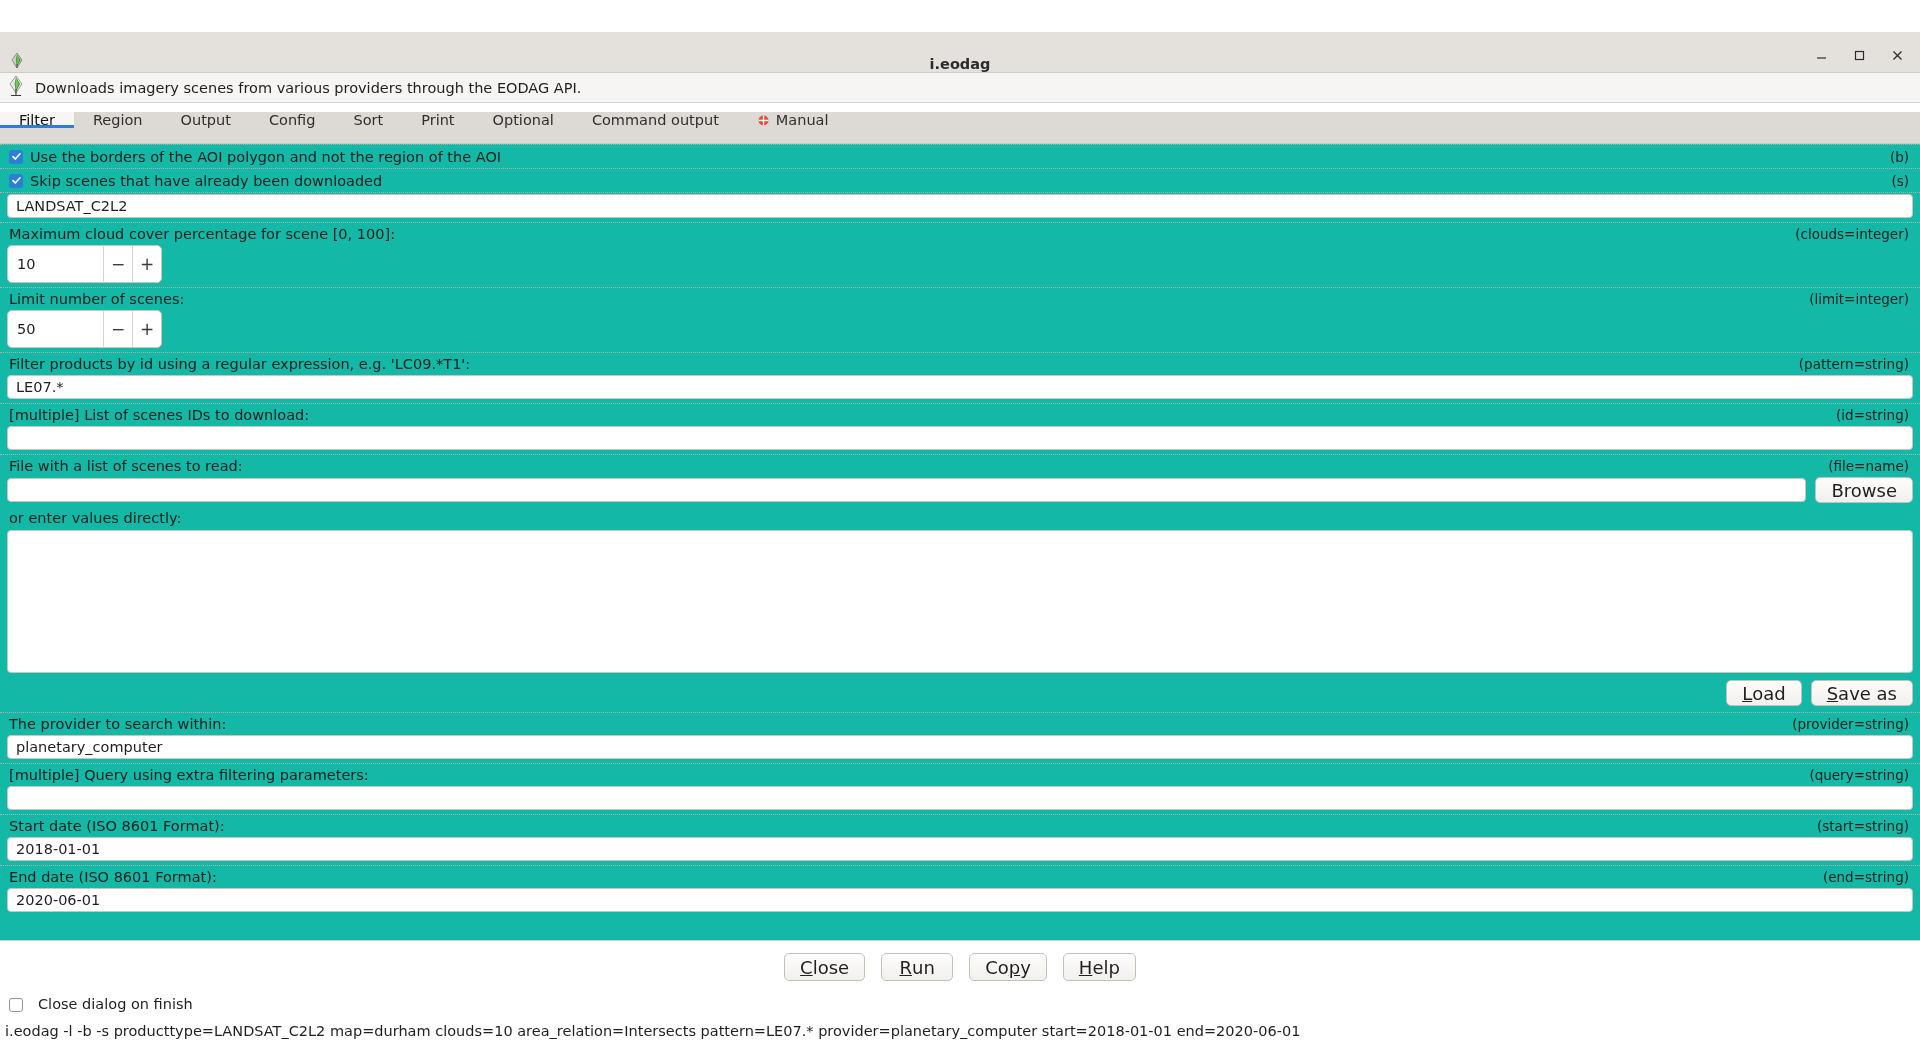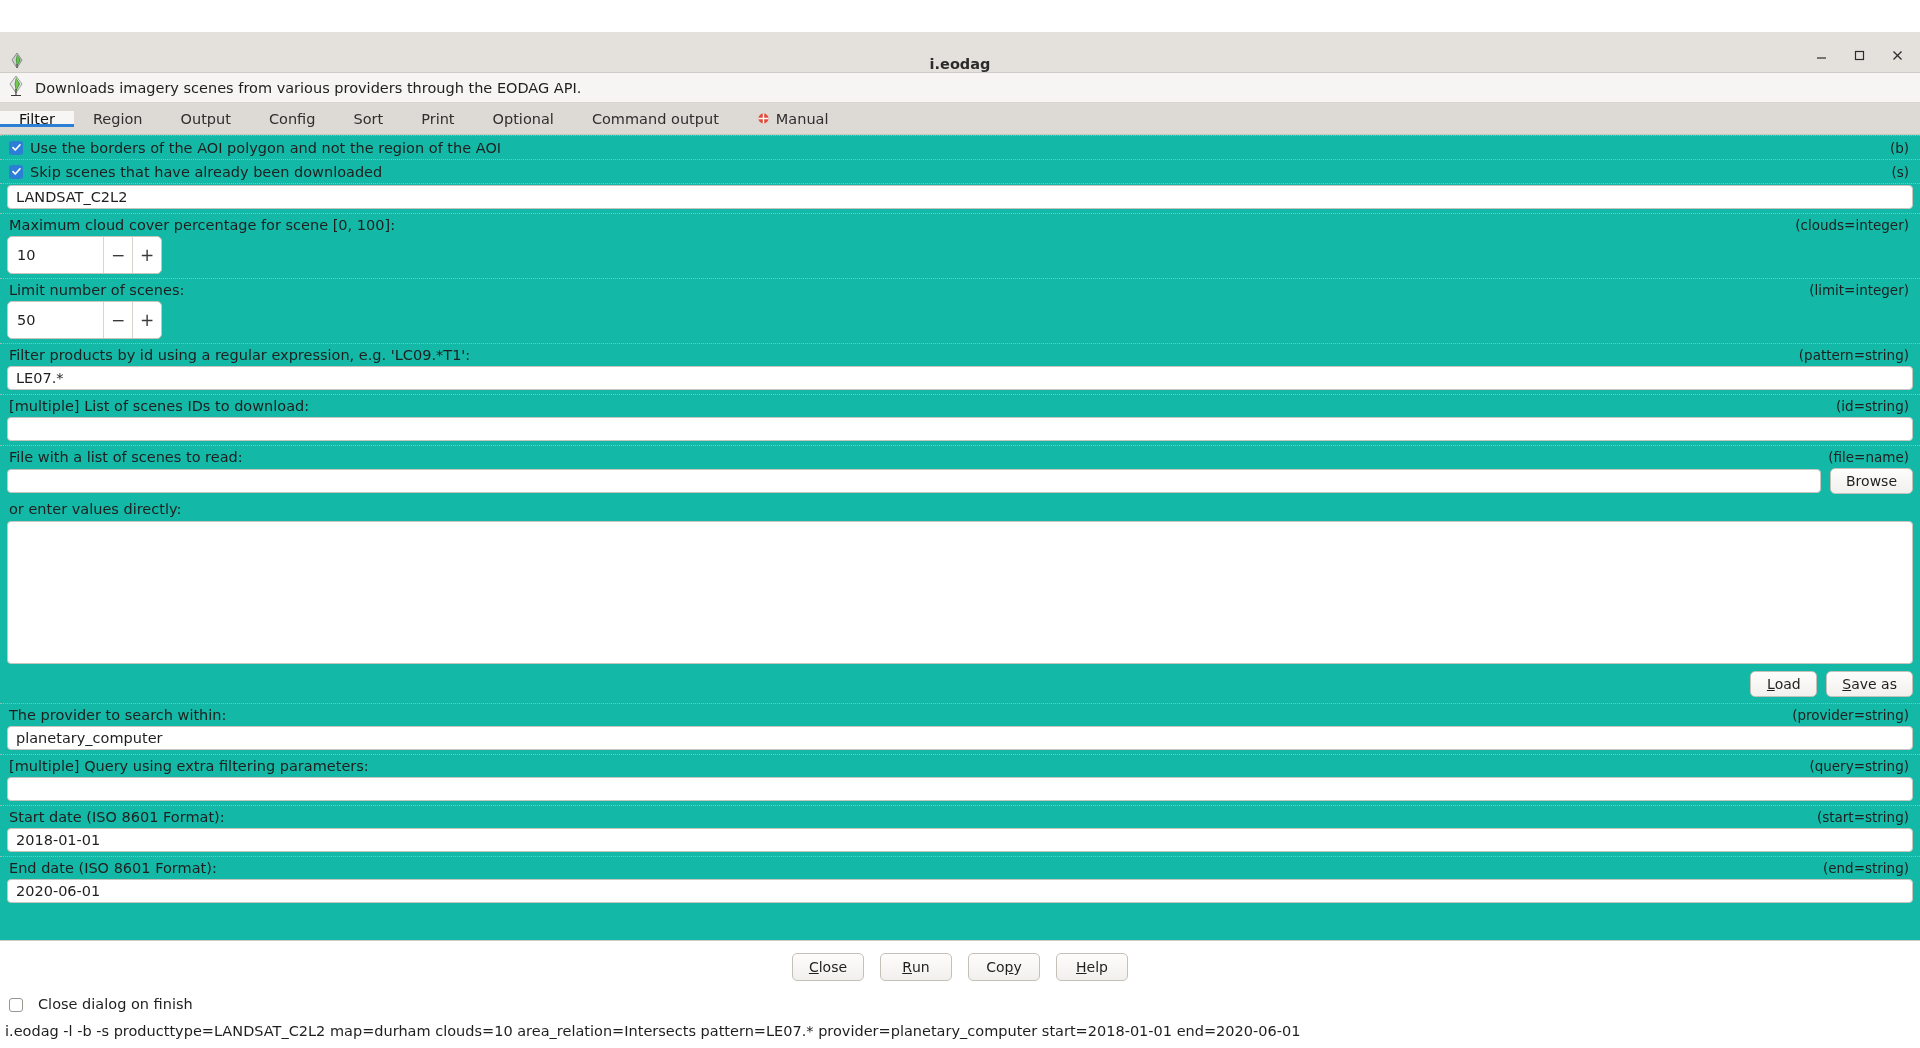--- a/index.html
+++ b/index.html
@@ -42,22 +42,23 @@
     border-bottom: 1px solid #d9d6d1;
     display: flex; align-items: center; gap: 9px;
     padding-left: 6px;
   }
   .descbar-text { font-size: 14.5px; color: #1f1f1f; }
 
   
   .tabbar {
     height: 32px; min-height: 32px;
     background: #ddd9d4;
-    display: flex; align-items: center;
+    display: flex; align-items: flex-start;
     border-bottom: 1px solid #c9c5bf;
+    margin-top: 9px;
   }
   .tab {
     padding: 0 19px;
     display: flex; align-items: center; gap: 6px;
     font-size: 14.5px; color: #2f2f2f;
     position: relative;
   }
   .tab.active { background: #f7f6f4; color: #111; }
   .tab.active::after {
     content: ""; position: absolute; left: 0; right: 0; bottom: 0;
@@ -144,21 +145,21 @@
     border: 1px solid #c8c4be; border-radius: 4px; background: #fff;
   }
 
   .btn {
     height: 26px;
     min-width: 66px;
     padding: 0 15px;
     border: 1px solid #c4c0ba;
     border-radius: 5px;
     background: linear-gradient(#fdfdfc, #f2f0ed);
-    font-size: 14px;
+    font-size: 18px;
     color: #1f1f1f;
     display: inline-flex; align-items: center; justify-content: center;
   }
   .btn u { text-decoration: underline; }
 
   .textarea {
     margin: 2px 3px 0 3px;
     height: 143px;
     border: 1px solid #c8c4be;
     border-radius: 4px;

